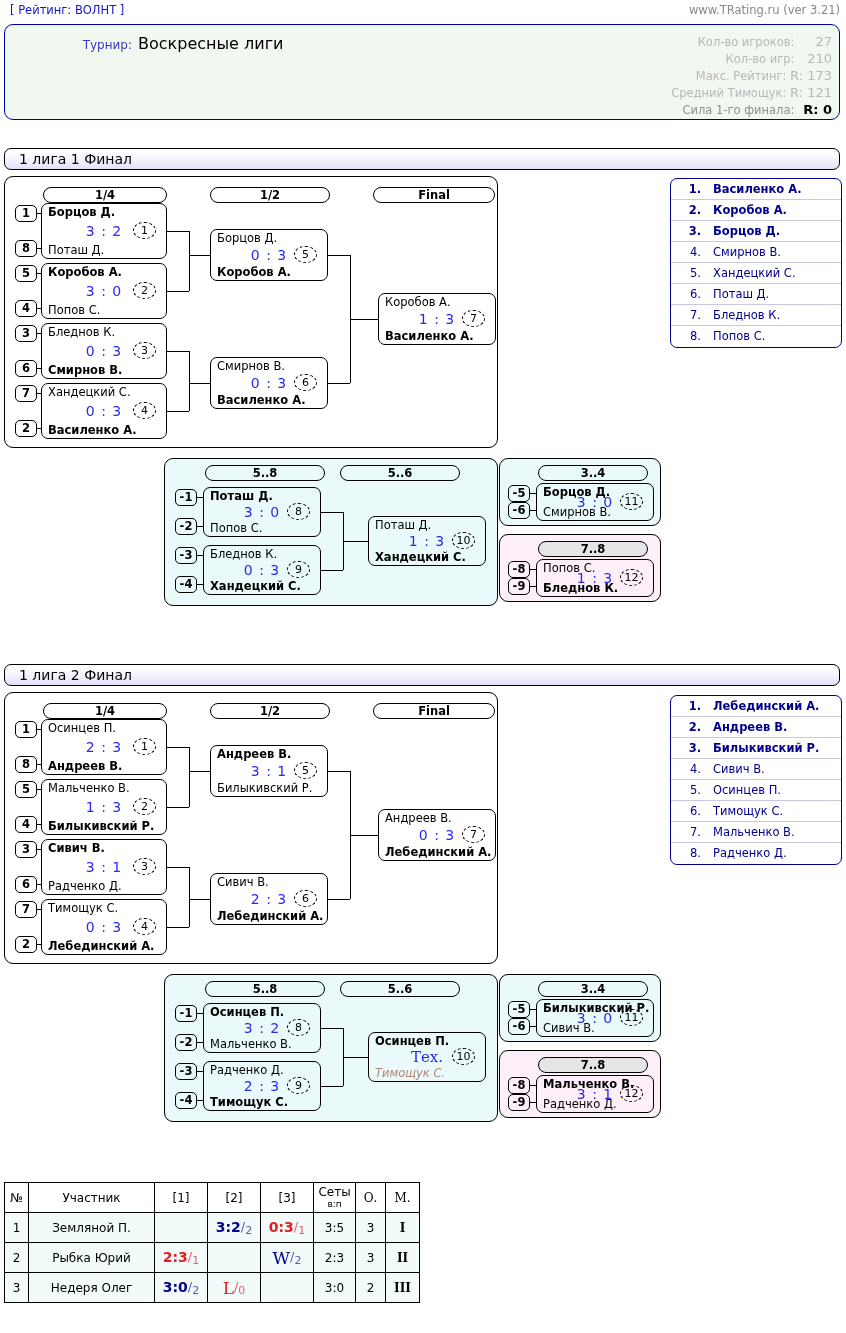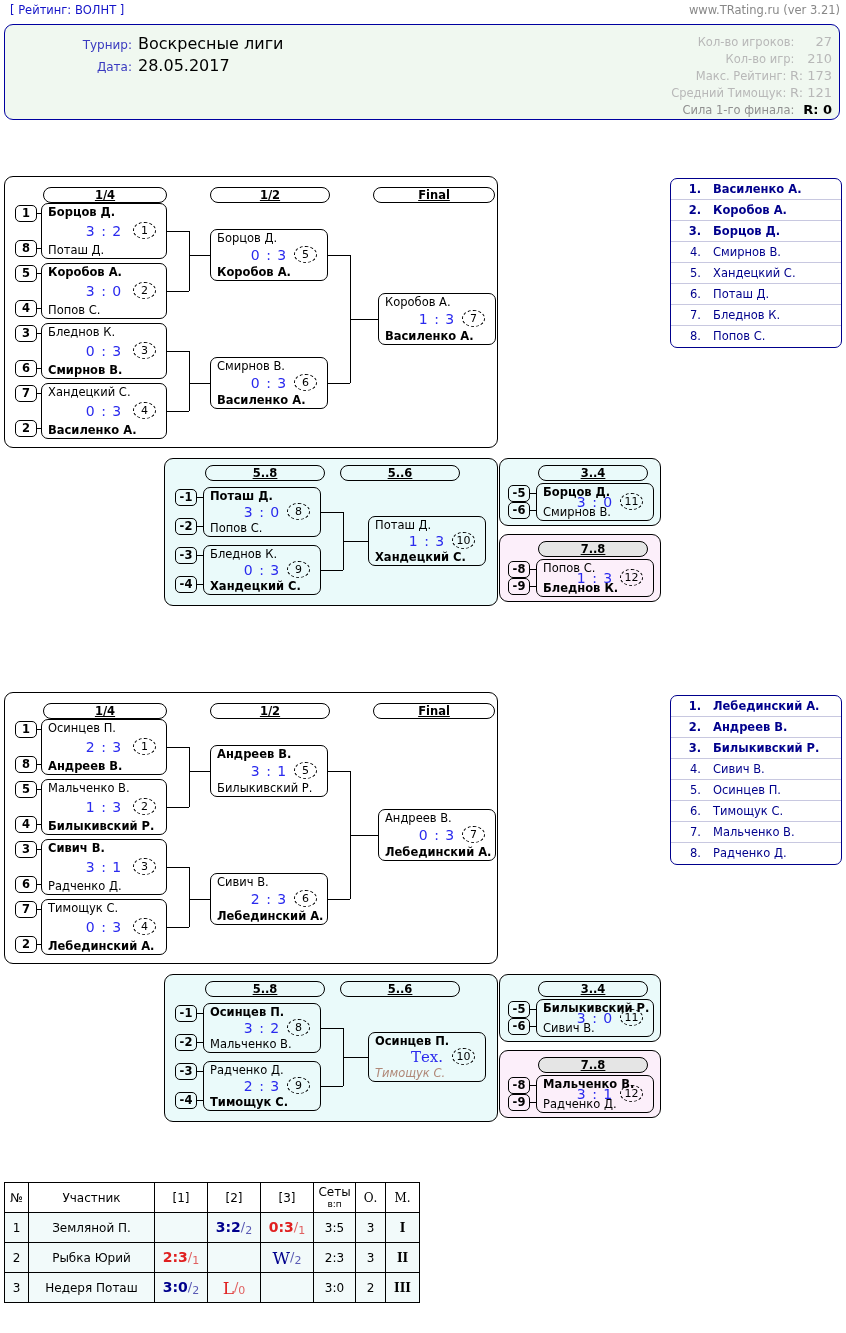--- a/index.html
+++ b/index.html
@@ -44,21 +44,21 @@
   }
 
   
   .panel{border:1.2px solid #000;border-radius:9px;box-sizing:border-box;background:#ffffff;}
   .panel.cyan{background:#eafafa;}
   .panel.pink{background:#fceffa;}
 
   .round-hdr{
     position:absolute;height:16px;border:1.1px solid #000;border-radius:8px;
     box-sizing:border-box;background:#ffffff;font-size:11.5px;font-weight:bold;
-    text-align:center;line-height:14px;color:#000;text-decoration:underline;
+    text-align:center;line-height:14px;color:#000;
   }
   .panel.cyan .round-hdr{background:#eafafa;}
   .panel.pink .round-hdr{background:#e5e5e5;}
 
   
   .seed{
     position:absolute;width:22px;height:17px;border:1.2px solid #000;border-radius:5px;
     box-sizing:border-box;text-align:center;line-height:15px;font-size:11.5px;
     background:#ffffff;font-weight:bold;
   }
@@ -151,32 +151,29 @@
   <div class="abs" id="rating-tag">[ Рейтинг: ВОЛНТ ]</div>
   <div class="abs" id="site-ver">www.TRating.ru (ver 3.21)</div>
 </div>
 
 <div class="abs" id="info-panel"></div>
 <div class="abs" id="info-fields" style="left:4px;top:24px;width:836px;height:96px;">
     <div class="info-row" style="left: 0px; top: 10px; width: 420px;">
       <div class="info-label">Турнир:</div>
       <div class="info-value">Воскресные лиги</div>
     </div>
-    <div class="info-row" style="left: 0px; top: 32px; width: 420px;">
-      <div class="info-label">Дата:</div>
-      <div class="info-value">28.05.2017</div>
-    </div>
     <div class="stat-row" style="top: 10px;"><span class="stat-label">Кол-во игроков: </span><span class="stat-value">27</span></div>
     <div class="stat-row" style="top: 27px;"><span class="stat-label">Кол-во игр: </span><span class="stat-value">210</span></div>
     <div class="stat-row" style="top: 44px;"><span class="stat-label">Макс. Рейтинг: </span><span class="stat-value">R: 173</span></div>
     <div class="stat-row" style="top: 61px;"><span class="stat-label">Средний Тимощук: </span><span class="stat-value">R: 121</span></div>
     <div class="stat-row dark" style="top: 78px;"><span class="stat-label">Сила 1-го финала: </span><span class="stat-value">R:   0</span></div>
   </div>
 
 <div class="abs" id="sections-root" style="left:0;top:0;width:846px;height:1333px;">
+    <div class="sec-title abs" style="left: 4px; top: 148px; width: 836px;">1 лига 1 Финал</div>
     <div class="panel abs" style="left: 4px; top: 176px; width: 494px; height: 272px;">
       <div class="round-hdr" style="left: 38px; top: 10px; width: 124px;">1/4</div>
       <div class="round-hdr" style="left: 205px; top: 10px; width: 120px;">1/2</div>
       <div class="round-hdr" style="left: 368px; top: 10px; width: 122px;">Final</div>
       <div class="seed" style="left: 10px; top: 28px;">1</div>
       <div class="seed-stem" style="left: 32px; top: 36px;"></div>
       <div class="seed" style="left: 10px; top: 63px;">8</div>
       <div class="seed-stem" style="left: 32px; top: 71px;"></div>
       <div class="match" style="left: 36px; top: 26px; width: 126px; height: 56px;">
         <div class="m-top win">Борцов Д.</div>
@@ -332,20 +329,21 @@
       <div class="seed-stem" style="left: 30px; top: 34px;"></div>
       <div class="seed" style="left: 8px; top: 43px;">-9</div>
       <div class="seed-stem" style="left: 30px; top: 51px;"></div>
       <div class="match" style="left: 36px; top: 24px; width: 118px; height: 38px;">
         <div class="m-top">Попов С.</div>
         <div class="m-score">1 : 3</div>
         <div class="m-bot win">Бледнов К.</div>
       </div>
       <div class="gnum" style="left: 120px; top: 34px;">12</div>
     </div>
+    <div class="sec-title abs" style="left: 4px; top: 664px; width: 836px;">1 лига 2 Финал</div>
     <div class="panel abs" style="left: 4px; top: 692px; width: 494px; height: 272px;">
       <div class="round-hdr" style="left: 38px; top: 10px; width: 124px;">1/4</div>
       <div class="round-hdr" style="left: 205px; top: 10px; width: 120px;">1/2</div>
       <div class="round-hdr" style="left: 368px; top: 10px; width: 122px;">Final</div>
       <div class="seed" style="left: 10px; top: 28px;">1</div>
       <div class="seed-stem" style="left: 32px; top: 36px;"></div>
       <div class="seed" style="left: 10px; top: 63px;">8</div>
       <div class="seed-stem" style="left: 32px; top: 71px;"></div>
       <div class="match" style="left: 36px; top: 26px; width: 126px; height: 56px;">
         <div class="m-top">Осинцев П.</div>
@@ -543,21 +541,21 @@
           <td class="c-name">Рыбка Юрий</td>
           <td class="c-op"><span class="cellscore"><span class="cs-main l">2:3</span><span class="cs-sl l">/</span><span class="cs-sub l">1</span></span></td>
           <td class="c-op c-self"></td>
           <td class="c-op"><span class="cellscore"><span class="cs-main w serif">W</span><span class="cs-sl w">/</span><span class="cs-sub w">2</span></span></td>
           <td class="c-sets">2:3</td>
           <td class="c-pts">3</td>
           <td class="c-place">II</td>
         </tr>
         <tr>
           <td class="c-num">3</td>
-          <td class="c-name">Недеря Поташ</td>
+          <td class="c-name">Недеря Олег</td>
           <td class="c-op"><span class="cellscore"><span class="cs-main w">3:0</span><span class="cs-sl w">/</span><span class="cs-sub w">2</span></span></td>
           <td class="c-op"><span class="cellscore"><span class="cs-main l serif">L</span><span class="cs-sl l">/</span><span class="cs-sub l">0</span></span></td>
           <td class="c-op c-self"></td>
           <td class="c-sets">3:0</td>
           <td class="c-pts">2</td>
           <td class="c-place">III</td>
         </tr>
       </tbody>
     </table>
 </div>

